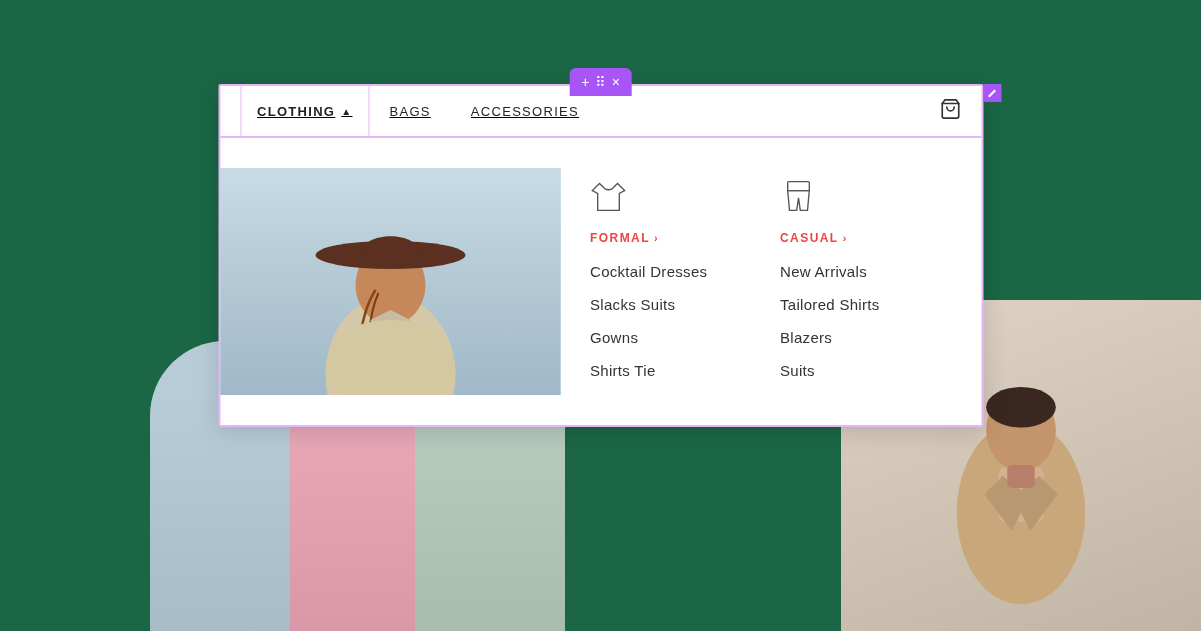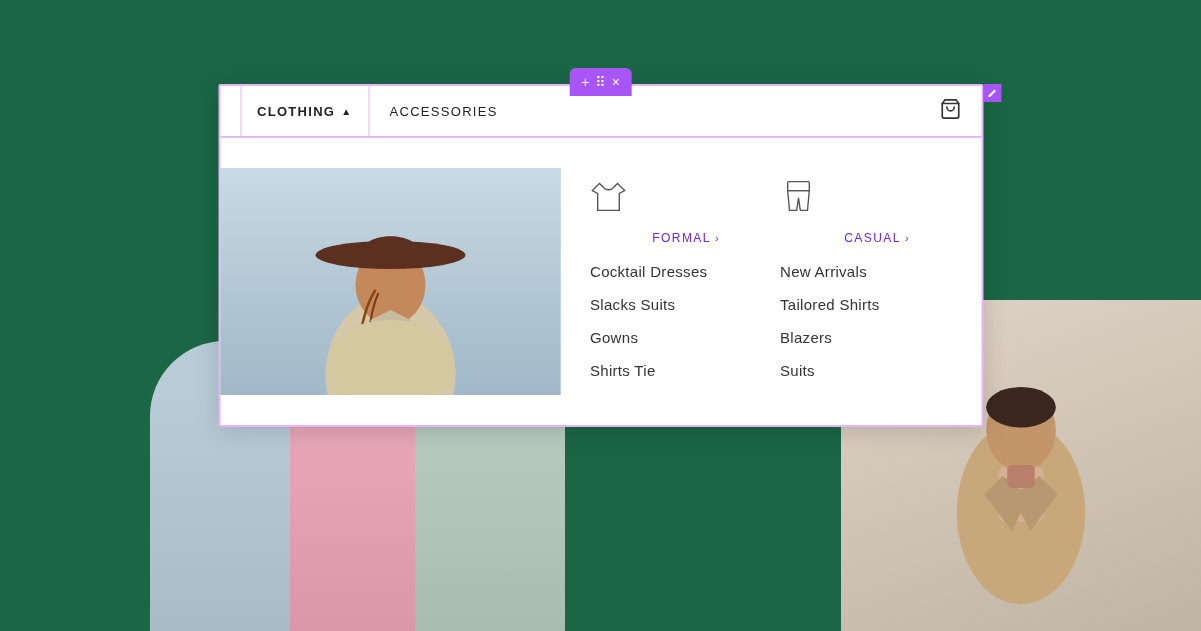--- a/index.html
+++ b/index.html
@@ -62,20 +62,21 @@
       cursor: pointer;
     }
 
     
     .nav-bar {
       display: flex;
       align-items: center;
       padding: 16px 20px;
       height: 52px;
       border-bottom: 2px solid #e8b4f8;
+      text-decoration: underline;
     }
 
     .nav-item {
       padding: 0 20px;
       height: 52px;
       display: flex;
       align-items: center;
       font-size: 13px;
       letter-spacing: 0.1em;
       cursor: pointer;
@@ -137,29 +138,28 @@
 
     .category-icon {
       font-size: 28px;
       margin-bottom: 12px;
       color: #555;
       line-height: 1;
     }
 
     .category-title {
       font-size: 12px;
-      font-weight: 400;
+      font-weight: 700;
       letter-spacing: 0.12em;
       text-transform: uppercase;
       margin-bottom: 18px;
-      color: #6d28d9;
+      color: #ef4444;
       display: flex;
       align-items: center;
       gap: 4px;
-      justify-content: flex-end;
     }
 
     .category-title .arrow {
       font-size: 11px;
     }
 
     .category-link {
       font-size: 15px;
       color: #333;
       margin-bottom: 16px;
@@ -282,20 +282,23 @@
   <div class="edit-icon">
     <svg width="10" height="10" viewBox="0 0 10 10" fill="white">
       <path d="M1 7.5L7 1.5L8.5 3L2.5 9H1V7.5Z"></path>
     </svg>
   </div>
 
   <nav class="nav-bar">
     <div class="nav-item active">
       <span>CLOTHING</span>
       <span class="chevron">▲</span>
+    </div>
+    <div class="nav-item">
+      <span>BAGS</span>
     </div>
     <div class="nav-item">
       <span>ACCESSORIES</span>
     </div>
     <div class="nav-spacer"></div>
     <div class="cart-icon">
       <svg width="22" height="22" viewBox="0 0 24 24" fill="none" stroke="#333" stroke-width="1.8" stroke-linecap="round" stroke-linejoin="round">
         <path d="M6 2L3 6v14a2 2 0 002 2h14a2 2 0 002-2V6l-3-4z"></path>
         <line x1="3" y1="6" x2="21" y2="6"></line>
         <path d="M16 10a4 4 0 01-8 0"></path>

